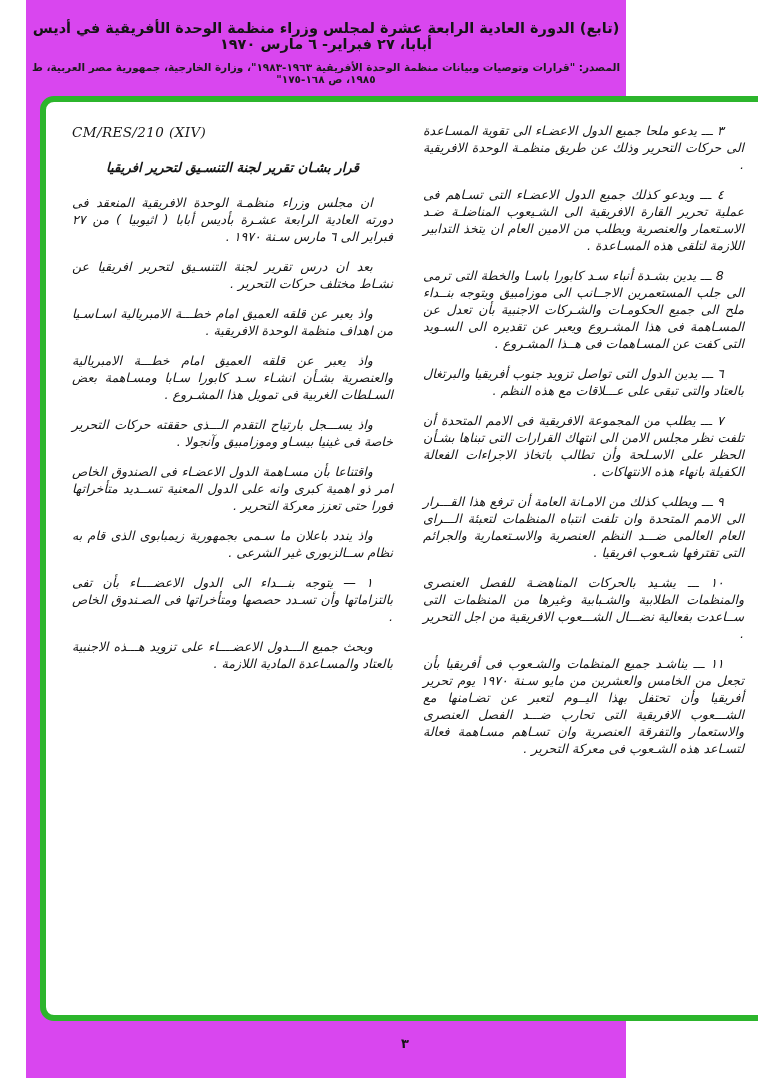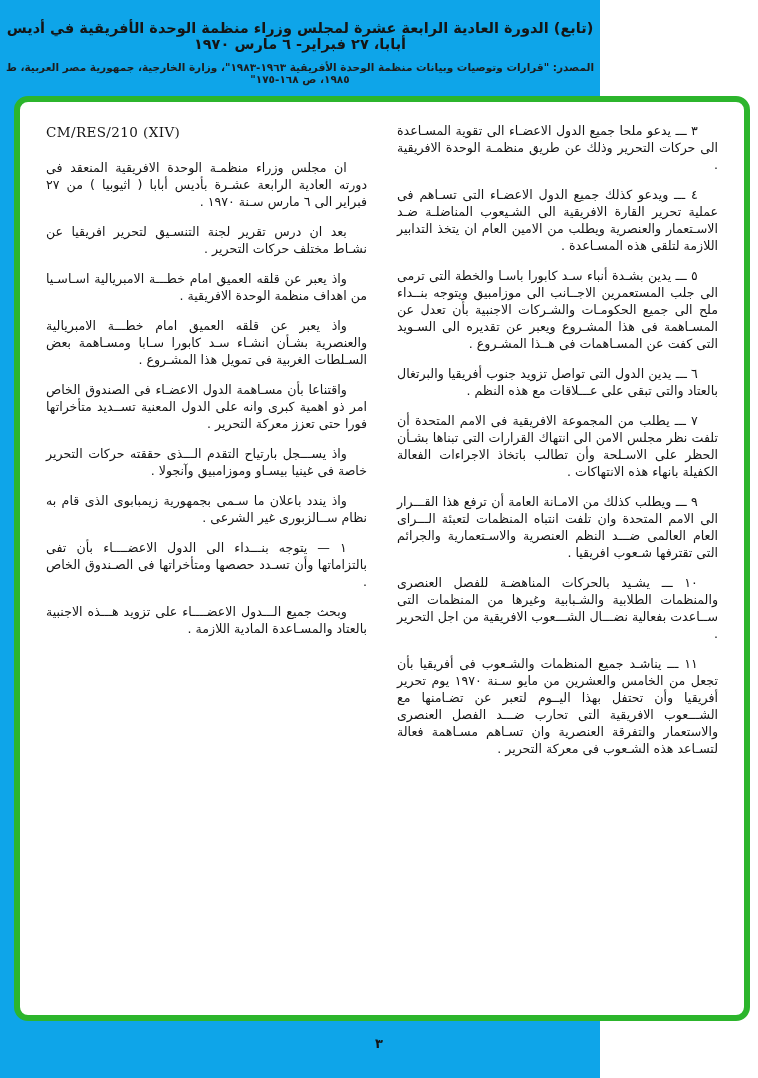--- a/index.html
+++ b/index.html
@@ -10,21 +10,22 @@
     height: 1078px;
     font-family: "DejaVu Sans", sans-serif;
     color: #151515;
     position: relative;
     overflow: hidden;
   }
   .page {
     position: relative;
     width: 600px;
     height: 1078px;
-    background: #0ea5e9;
+    background: #d946ef;
+    margin-left: 26px;
   }
   .header {
     direction: rtl;
     text-align: center;
     padding-top: 20px;
   }
   .header-line1 {
     font-size: 14.5px;
     font-weight: bold;
     letter-spacing: 0.2px;
@@ -51,20 +52,21 @@
     gap: 30px;
     overflow: hidden;
     background: #ffffff;
   }
   .col {
     flex: 1 1 0;
     direction: rtl;
     text-align: justify;
     font-size: 12.6px;
     line-height: 17px;
+    font-style: italic;
   }
   .col p {
     margin: 0 0 13px 0;
     text-indent: 1.6em;
   }
   .doc-reference {
     direction: ltr;
     text-align: left;
     font-family: "DejaVu Serif", serif;
     font-size: 13.5px;
@@ -99,36 +101,37 @@
   <div class="header">
     <div class="header-line1">(تابع) الدورة العادية الرابعة عشرة لمجلس وزراء منظمة الوحدة الأفريقية في أديس أبابا، ٢٧ فبراير- ٦ مارس ١٩٧٠</div>
     <div class="header-line2">المصدر: "قرارات وتوصيات وبيانات منظمة الوحدة الأفريقية ١٩٦٣-١٩٨٣"، وزارة الخارجية، جمهورية مصر العربية، ط ١٩٨٥، ص ١٦٨-١٧٥"</div>
   </div>
 
   <div class="resolution-box" style="border-color: rgb(44, 181, 44);">
 
     <div class="col">
       <p>٣ ـــ يدعو ملحا جميع الدول الاعضـاء الى تقوية المسـاعدة الى حركات التحرير وذلك عن طريق منظمـة الوحدة الافريقية .</p>
       <p>٤ ـــ ويدعو كذلك جميع الدول الاعضـاء التى تسـاهم فى عملية تحرير القارة الافريقية الى الشـيعوب المناضلـة ضـد الاسـتعمار والعنصرية ويطلب من الامين العام ان يتخذ التدابير اللازمة لتلقى هذه المسـاعدة .</p>
-      <p>٥ ـــ يدين بشـدة أنباء سـد كابورا باسـا والخطة التى ترمى الى جلب المستعمرين الاجــانب الى موزامبيق ويتوجه بنــداء ملح الى جميع الحكومـات والشـركات الاجنبية بأن تعدل عن المسـاهمة فى هذا المشـروع ويعبر عن تقديره الى السـويد التى كفت عن المسـاهمات فى هــذا المشـروع .</p>
+      <p>8 ـــ يدين بشـدة أنباء سـد كابورا باسـا والخطة التى ترمى الى جلب المستعمرين الاجــانب الى موزامبيق ويتوجه بنــداء ملح الى جميع الحكومـات والشـركات الاجنبية بأن تعدل عن المسـاهمة فى هذا المشـروع ويعبر عن تقديره الى السـويد التى كفت عن المسـاهمات فى هــذا المشـروع .</p>
       <p>٦ ـــ يدين الدول التى تواصل تزويد جنوب أفريقيا والبرتغال بالعتاد والتى تبقى على عـــلاقات مع هذه النظم .</p>
       <p>٧ ـــ يطلب من المجموعة الافريقية فى الامم المتحدة أن تلفت نظر مجلس الامن الى انتهاك القرارات التى تبناها بشـأن الحظر على الاسـلحة وأن تطالب باتخاذ الاجراءات الفعالة الكفيلة بانهاء هذه الانتهاكات .</p>
       <p>٩ ـــ ويطلب كذلك من الامـانة العامة أن ترفع هذا القـــرار الى الامم المتحدة وان تلفت انتباه المنظمات لتعبئة الـــراى العام العالمى ضـــد النظم العنصرية والاسـتعمارية والجرائم التى تقترفها شـعوب افريقيا .</p>
       <p>١٠ ـــ يشـيد بالحركات المناهضـة للفصل العنصرى والمنظمات الطلابية والشـبابية وغيرها من المنظمات التى ســاعدت بفعالية نضـــال الشـــعوب الافريقية من اجل التحرير .</p>
       <p>١١ ـــ يناشـد جميع المنظمات والشـعوب فى أفريقيا بأن تجعل من الخامس والعشرين من مايو سـنة ١٩٧٠ يوم تحرير أفريقيا وأن تحتفل بهذا اليــوم لتعبر عن تضـامنها مع الشـــعوب الافريقية التى تحارب ضـــد الفصل العنصرى والاستعمار والتفرقة العنصرية وان تسـاهم مسـاهمة فعالة لتسـاعد هذه الشـعوب فى معركة التحرير .</p>
     </div>
 
     <div class="col">
       <div class="doc-reference">CM/RES/210 (XIV)</div>
+      <div class="doc-title">قرار بشـان تقرير لجنة التنسـيق لتحرير افريقيا</div>
       <p>ان مجلس وزراء منظمـة الوحدة الافريقية المنعقد فى دورته العادية الرابعة عشـرة بأديس أبابا ( اثيوبيا ) من ٢٧ فبراير الى ٦ مارس سـنة ١٩٧٠ .</p>
       <p>بعد ان درس تقرير لجنة التنسـيق لتحرير افريقيا عن نشـاط مختلف حركات التحرير .</p>
       <p>واذ يعبر عن قلقه العميق امام خطـــة الامبريالية اسـاسـيا من اهداف منظمة الوحدة الافريقية .</p>
       <p>واذ يعبر عن قلقه العميق امام خطـــة الامبريالية والعنصرية بشـأن انشـاء سـد كابورا سـابا ومسـاهمة بعض السـلطات الغربية فى تمويل هذا المشـروع .</p>
+      <p>واذ يســـجل بارتياح التقدم الـــذى حققته حركات التحرير خاصة فى غينيا بيسـاو وموزامبيق وآنجولا .</p>
       <p>واقتناعا بأن مسـاهمة الدول الاعضـاء فى الصندوق الخاص امر ذو اهمية كبرى وانه على الدول المعنية تســديد متأخراتها فورا حتى تعزز معركة التحرير .</p>
-      <p>واذ يســـجل بارتياح التقدم الـــذى حققته حركات التحرير خاصة فى غينيا بيسـاو وموزامبيق وآنجولا .</p>
       <p>واذ يندد باعلان ما سـمى بجمهورية زيمبابوى الذى قام به نظام ســالزبورى غير الشرعى .</p>
       <p>١ — يتوجه بنـــداء الى الدول الاعضــــاء بأن تفى بالتزاماتها وأن تسـدد حصصها ومتأخراتها فى الصـندوق الخاص .</p>
       <p>وبحث جميع الـــدول الاعضــــاء على تزويد هـــذه الاجنبية بالعتاد والمسـاعدة المادية اللازمة .</p>
     </div>
 
   </div>
 
   <div class="page-number">٣</div>
 
 </div>

